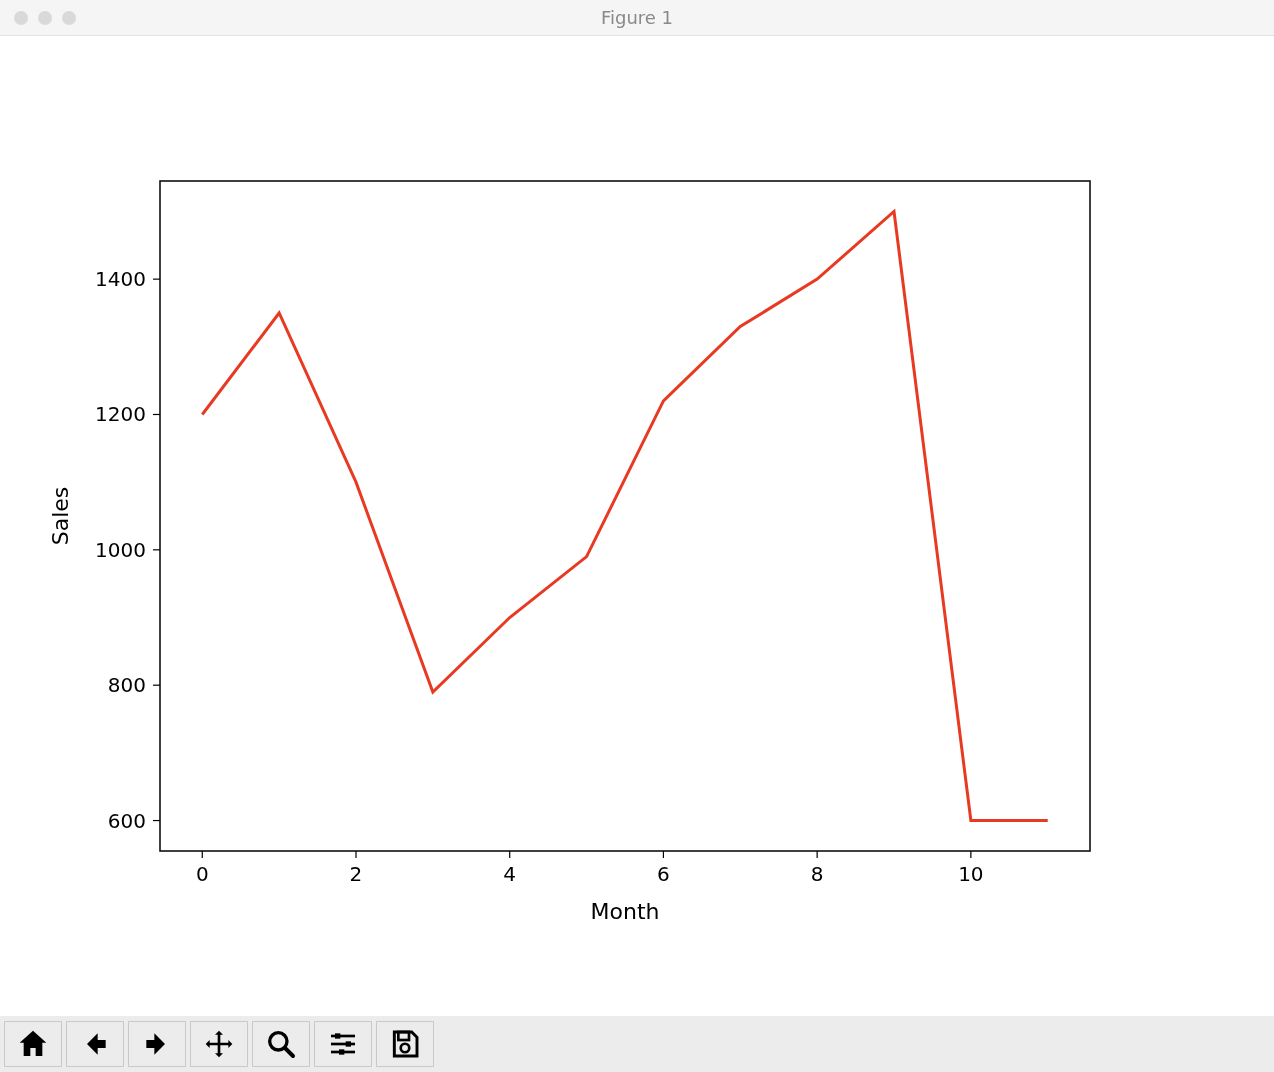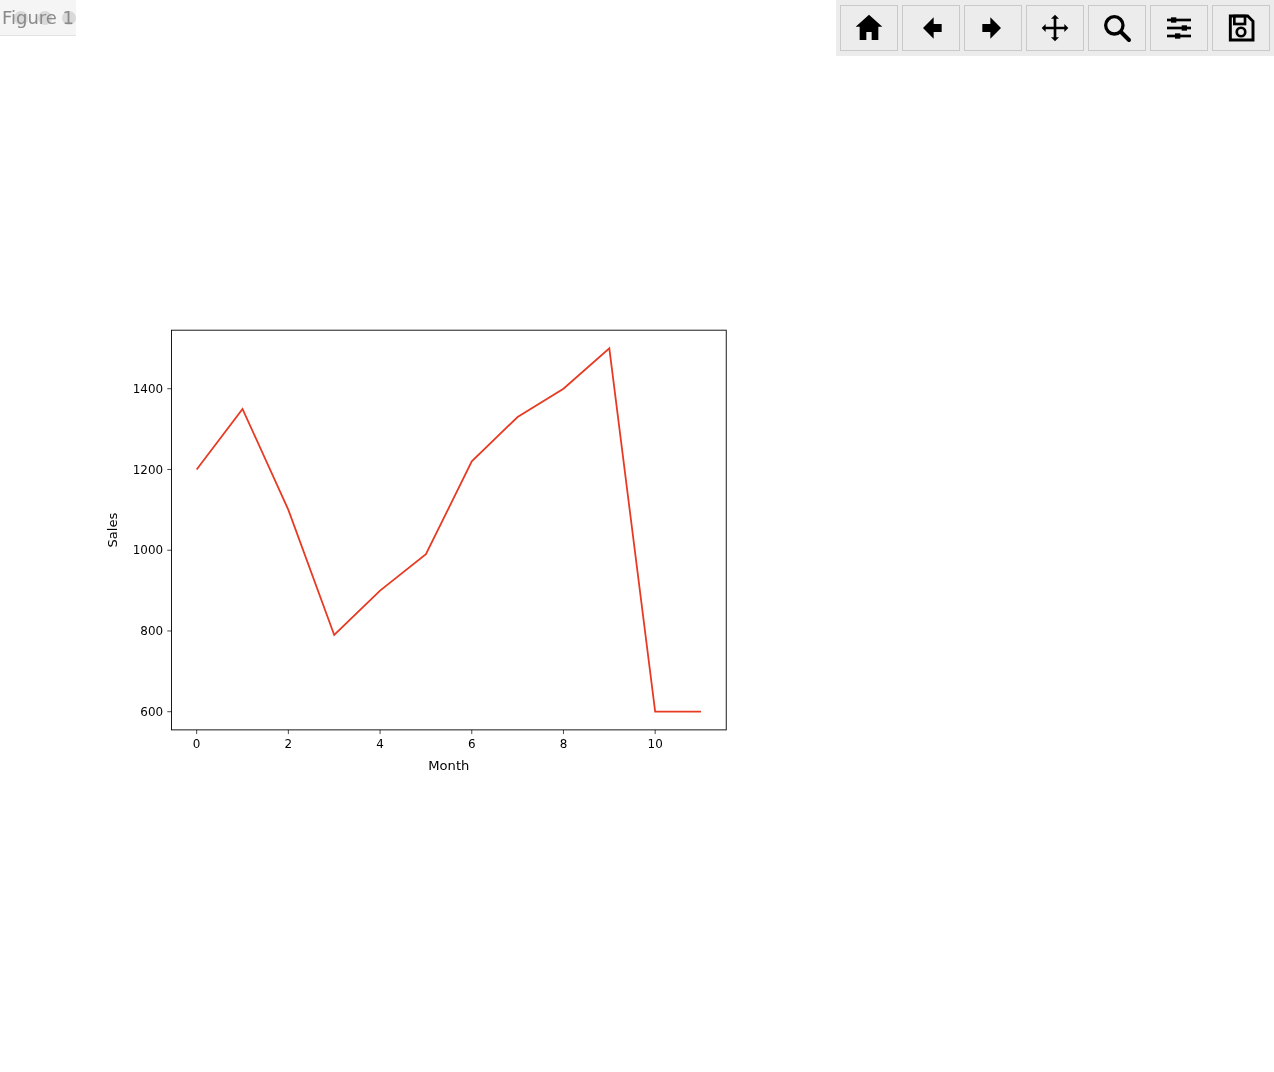--- a/index.html
+++ b/index.html
@@ -5,21 +5,21 @@
   * { box-sizing: border-box; }
   html, body {
     margin: 0; padding: 0;
     width: 1274px; height: 1072px;
     font-family: "DejaVu Sans", "Helvetica Neue", Arial, sans-serif;
     background: #fff;
     overflow: hidden;
   }
   .window {
     width: 1274px; height: 1072px;
-    display: flex; flex-direction: row;
+    display: flex; flex-direction: column;
     background: #fff;
   }
   .titlebar {
     height: 36px;
     background: #f5f5f5;
     border-bottom: 1px solid #e2e2e2;
     display: flex; align-items: center;
     position: relative;
   }
   .traffic-lights {

